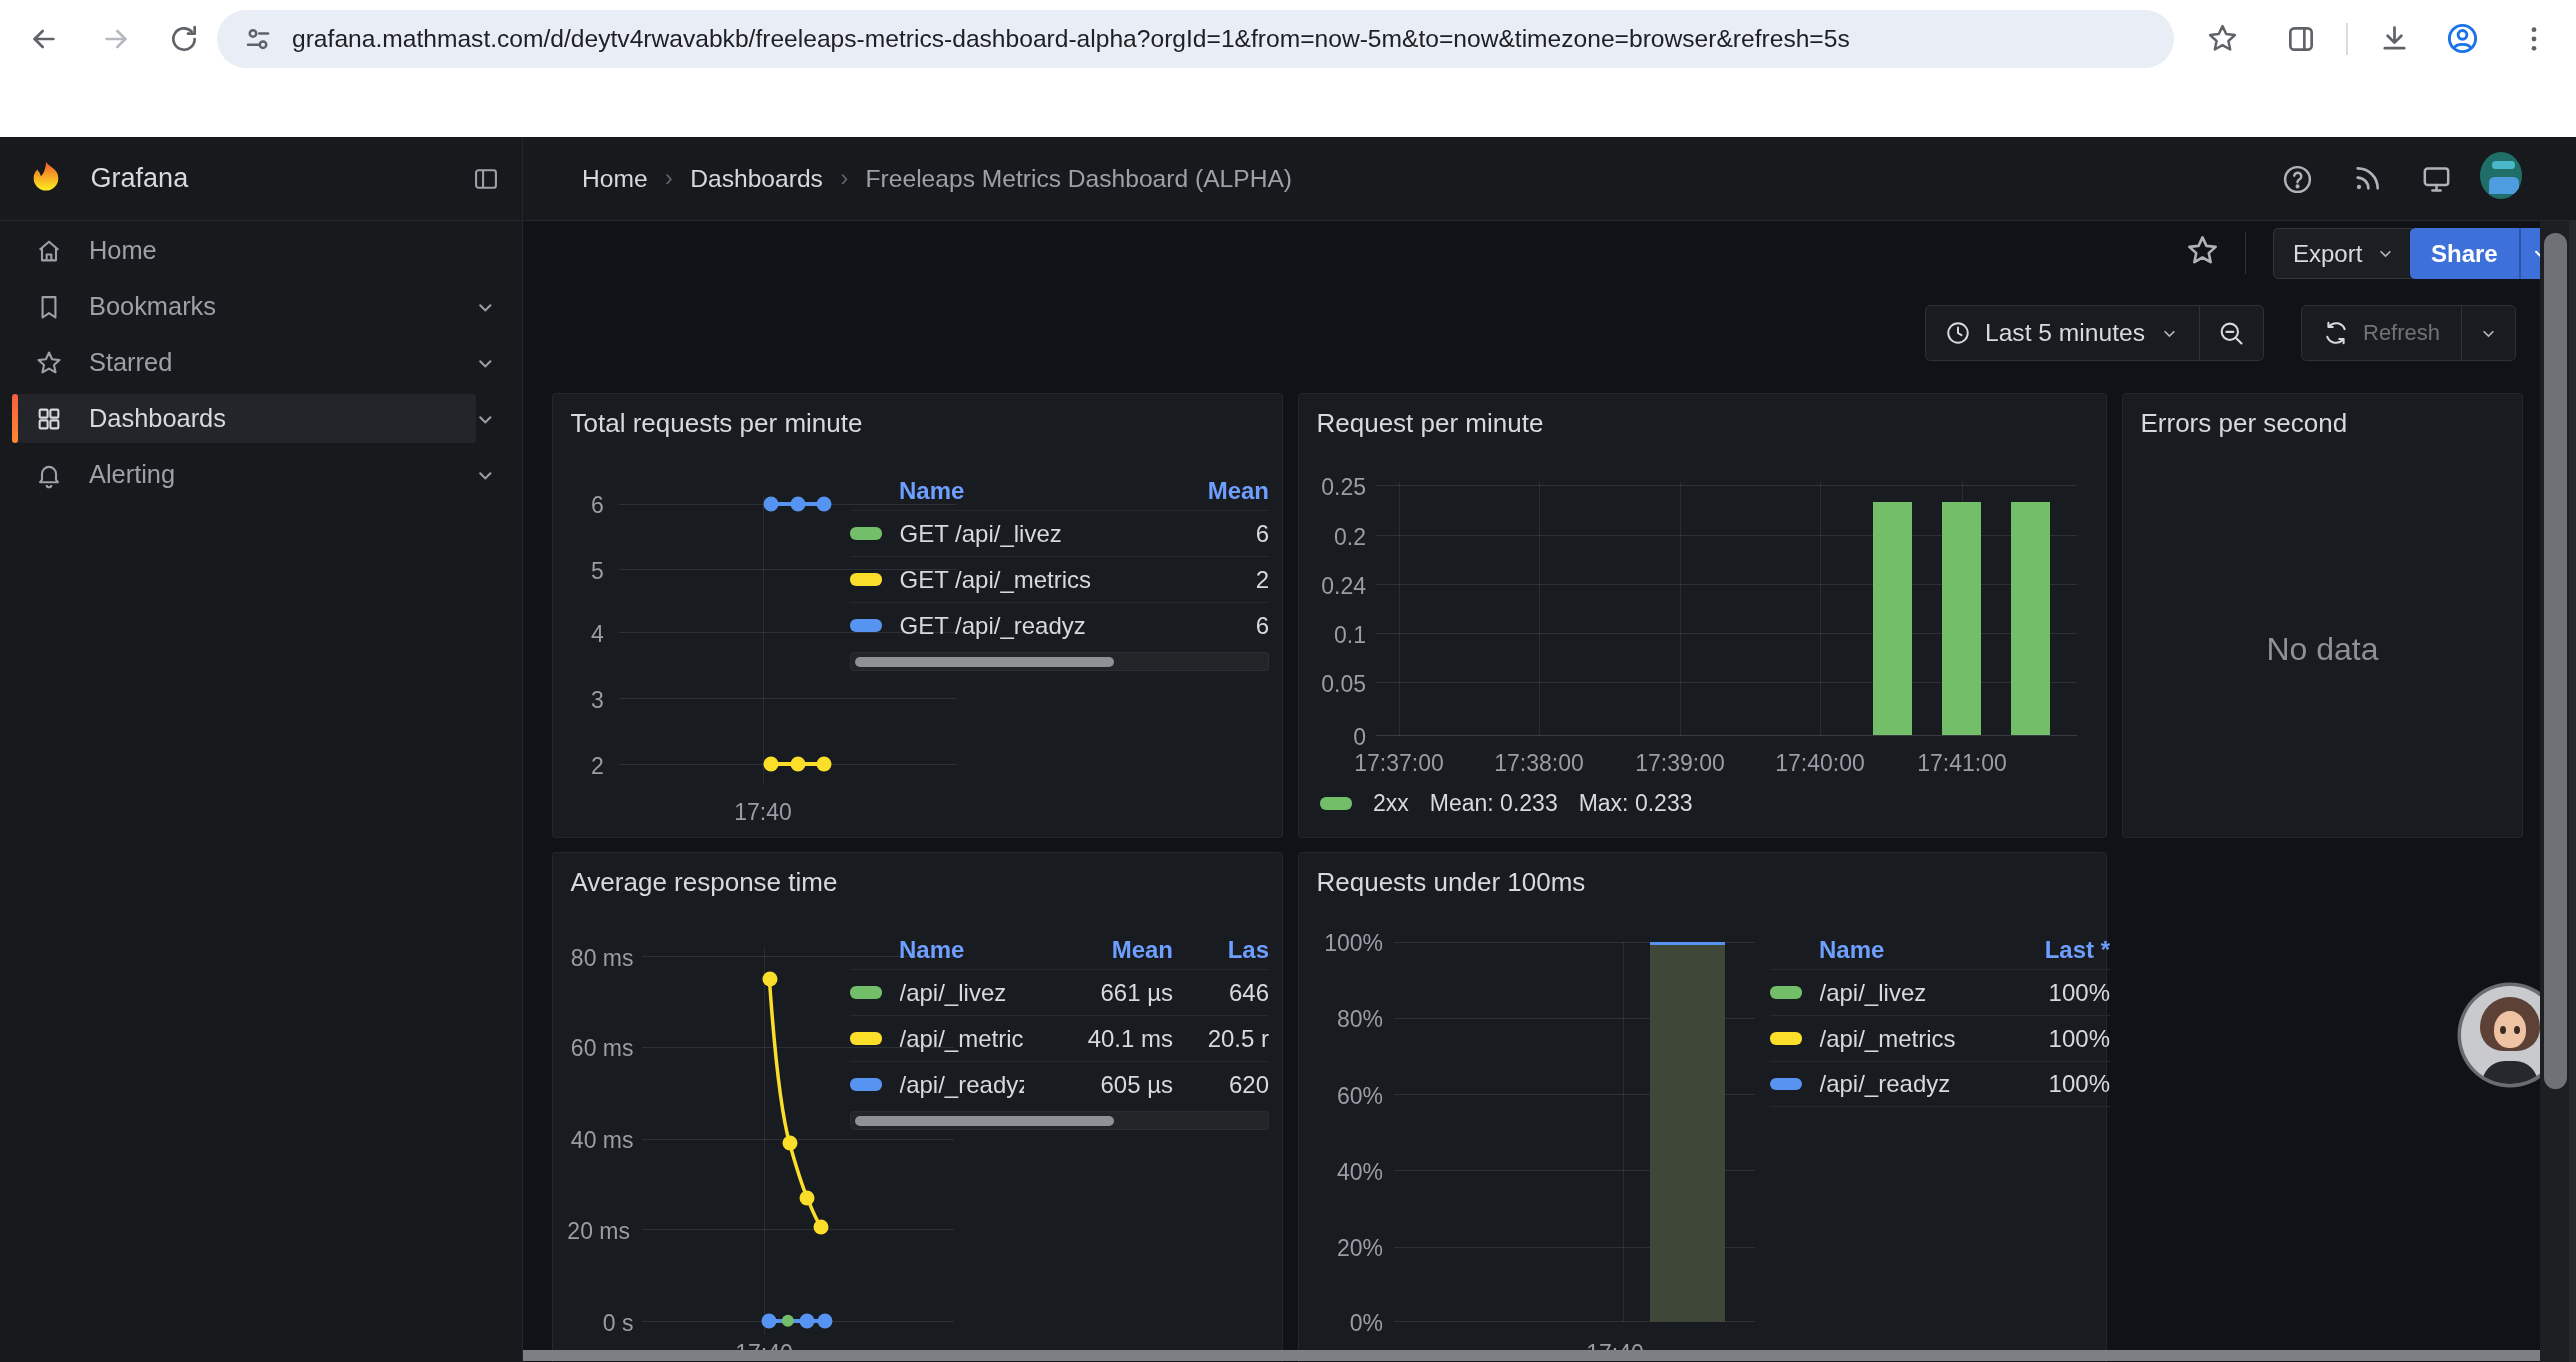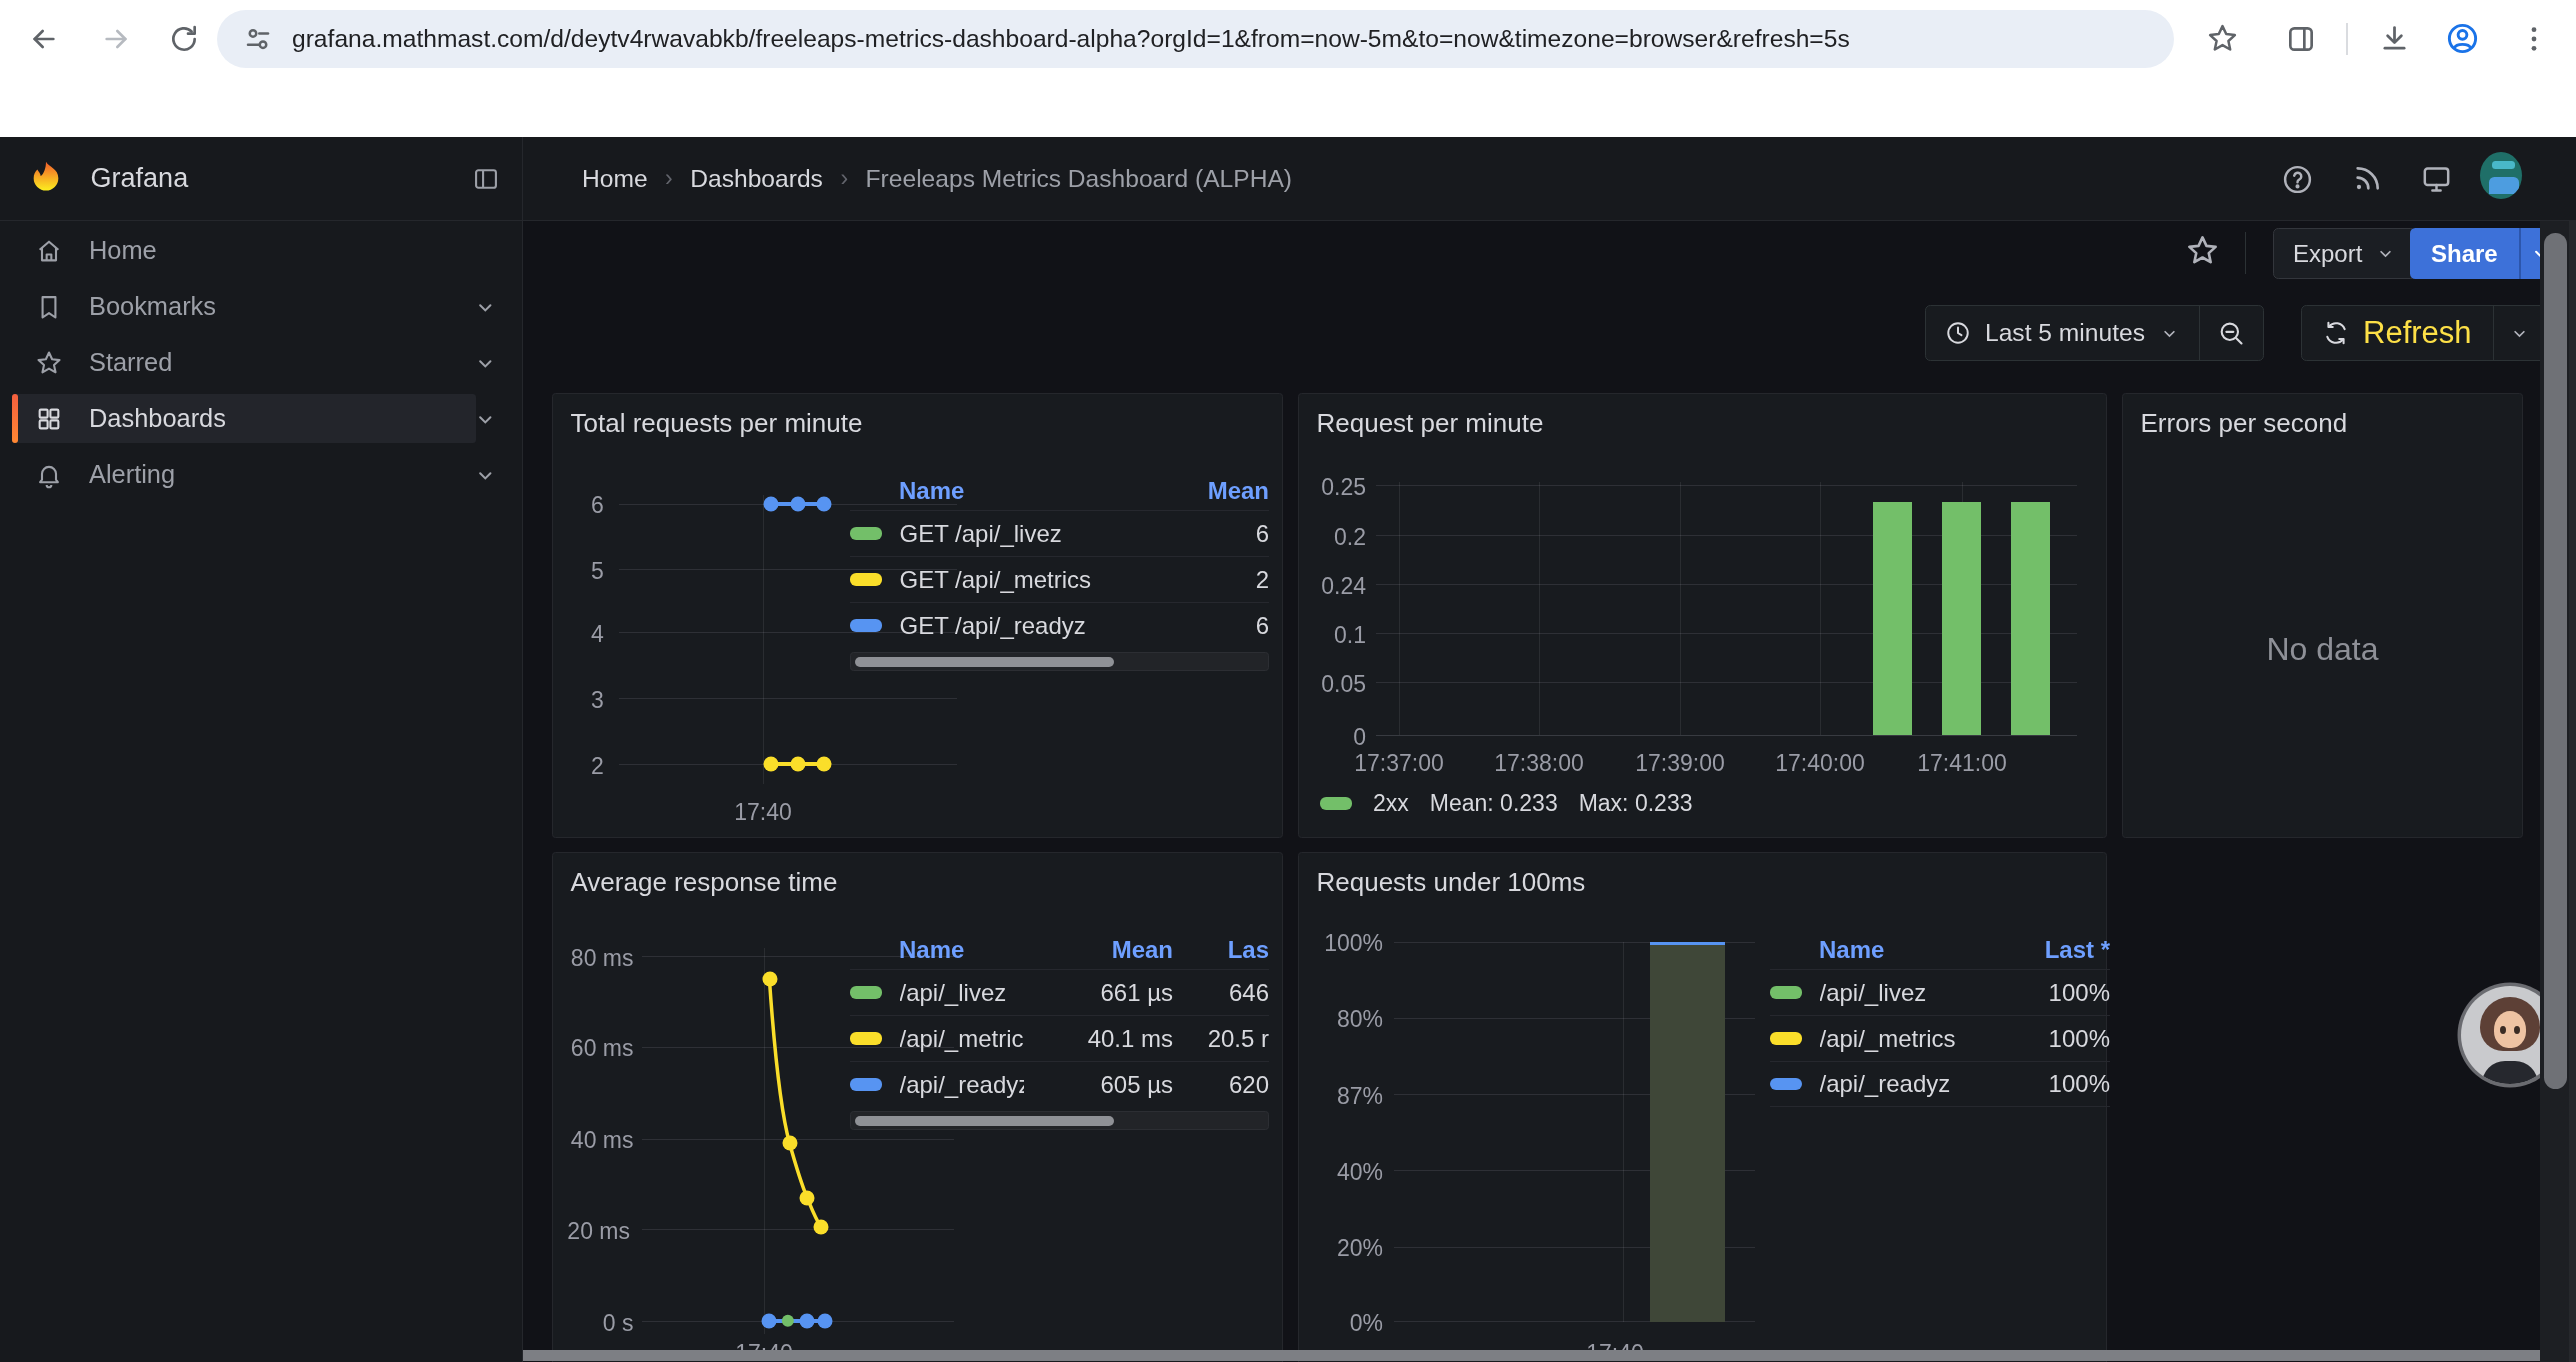--- a/index.html
+++ b/index.html
@@ -317,21 +317,21 @@
       </div>
     </div>
     <div class="abs" style="left:1778px;top:84px;height:56px;display:flex;border:0.9px solid #2c3235;border-radius:5.3px;background:#181b1f;overflow:hidden">
       <div style="display:flex;align-items:center;gap:14px;padding:0 21px">
         <svg width="26" height="26" viewBox="0 0 24 24" fill="none" stroke="#d8d9de" stroke-width="1.9" stroke-linecap="round" stroke-linejoin="round">
             <path d="M20 8.5A8.5 8.5 0 0 0 5.6 5.9"></path>
             <path d="M5 2.5v4h4"></path>
             <path d="M4 15.5a8.5 8.5 0 0 0 14.4 2.6"></path>
             <path d="M19 21.5v-4h-4"></path>
           </svg>
-        <span style="color:#fde047;font-size:31px">Refresh</span>
+        <span style="color:#737373;font-size:22px">Refresh</span>
       </div>
       <div class="divider-v" style="height:100%"></div>
       <div style="width:53px;display:flex;align-items:center;justify-content:center">
         <svg width="21" height="21" viewBox="0 0 24 24" fill="none" stroke="#b0b2ba" stroke-width="2" stroke-linecap="round">
             <path d="M7 10l5 5 5-5"></path>
           </svg>
       </div>
     </div>
 
     <div class="panel" style="left:29px;top:172px;width:731px;height:445px">
@@ -476,21 +476,21 @@
       </div>
       <div class="lt-sb" style="left:297px;top:258px;width:419px">
           <div class="thumb"></div>
         </div>
     </div>
 
     <div class="panel" style="left:775px;top:631px;width:809px;height:537px">
       <div class="ptitle">Requests under 100ms</div>
       <span class="yt" style="left:0px;top:77px;width:84px">100%</span>
       <span class="yt" style="left:0px;top:153px;width:84px">80%</span>
-      <span class="yt" style="left:0px;top:230px;width:84px">87%</span>
+      <span class="yt" style="left:0px;top:230px;width:84px">60%</span>
       <span class="yt" style="left:0px;top:306px;width:84px">40%</span>
       <span class="yt" style="left:0px;top:382px;width:84px">20%</span>
       <span class="yt" style="left:0px;top:457px;width:84px">0%</span>
       <div class="glh" style="left:95px;top:89px;width:361px"></div>
       <div class="glh" style="left:95px;top:165px;width:361px"></div>
       <div class="glh" style="left:95px;top:241px;width:361px"></div>
       <div class="glh" style="left:95px;top:317px;width:361px"></div>
       <div class="glh" style="left:95px;top:394px;width:361px"></div>
       <div class="glh" style="left:95px;top:468px;width:361px"></div>
       <div class="glv" style="left:324px;top:89px;height:380px"></div>

